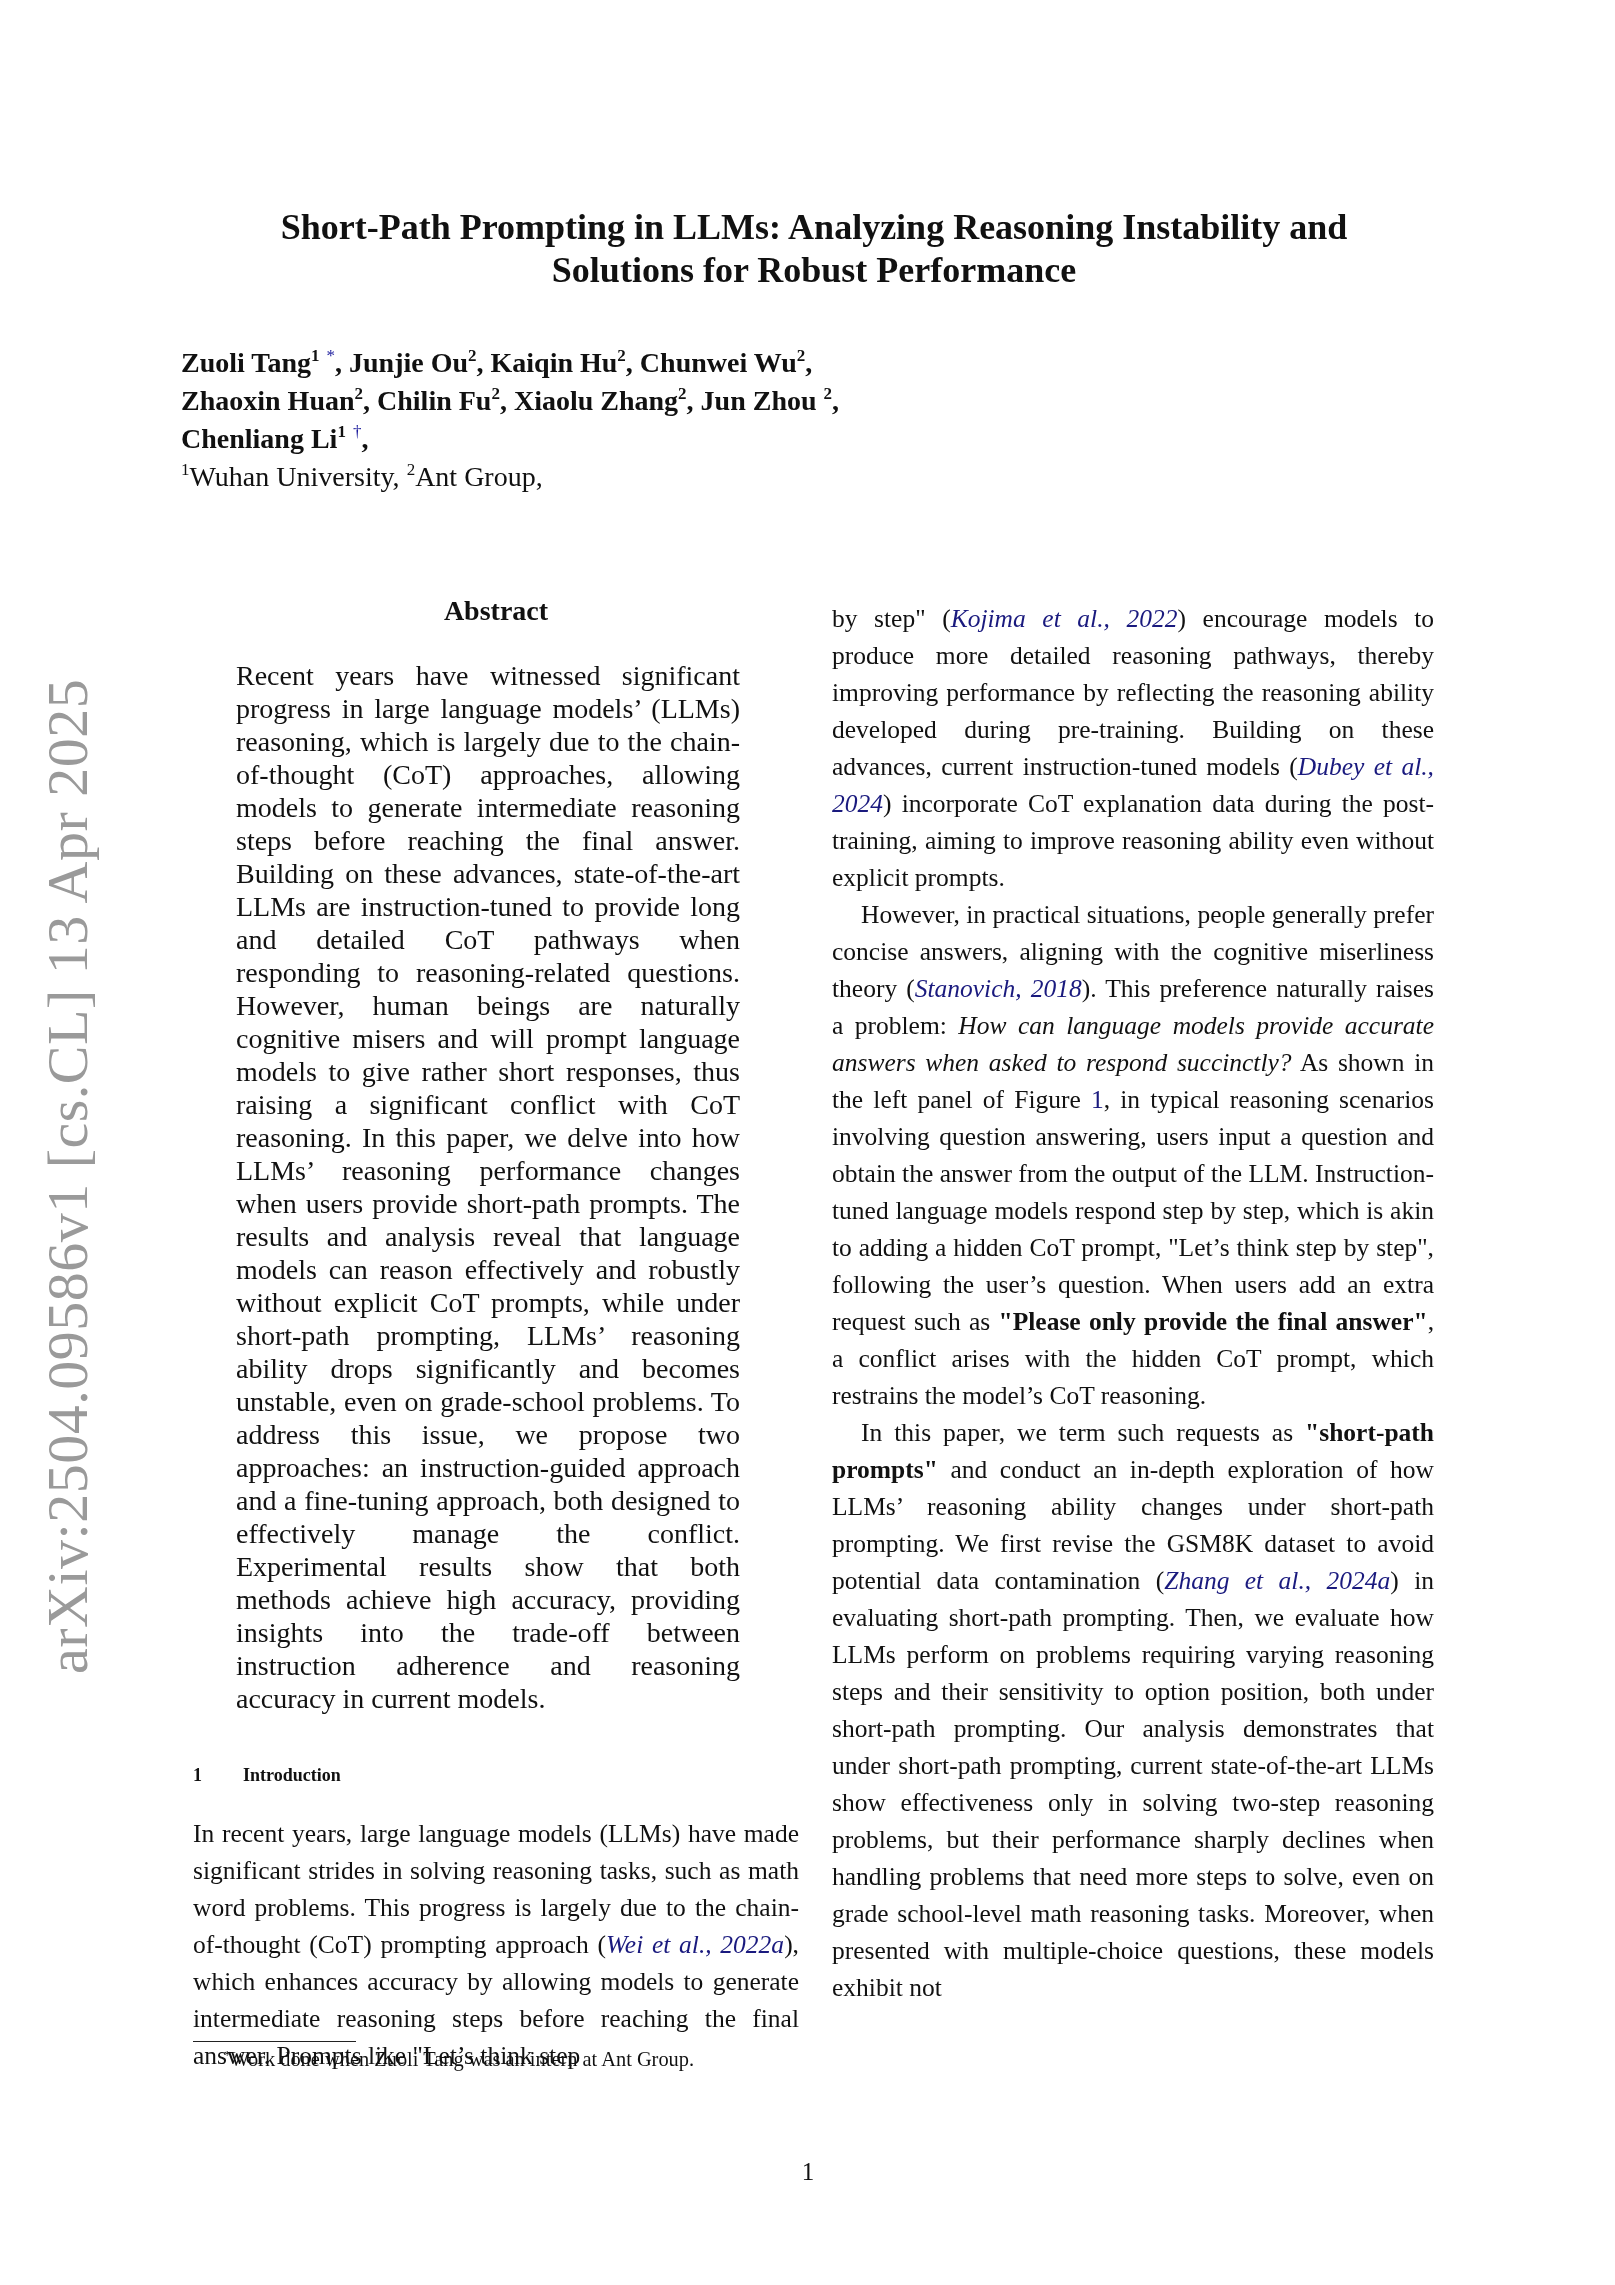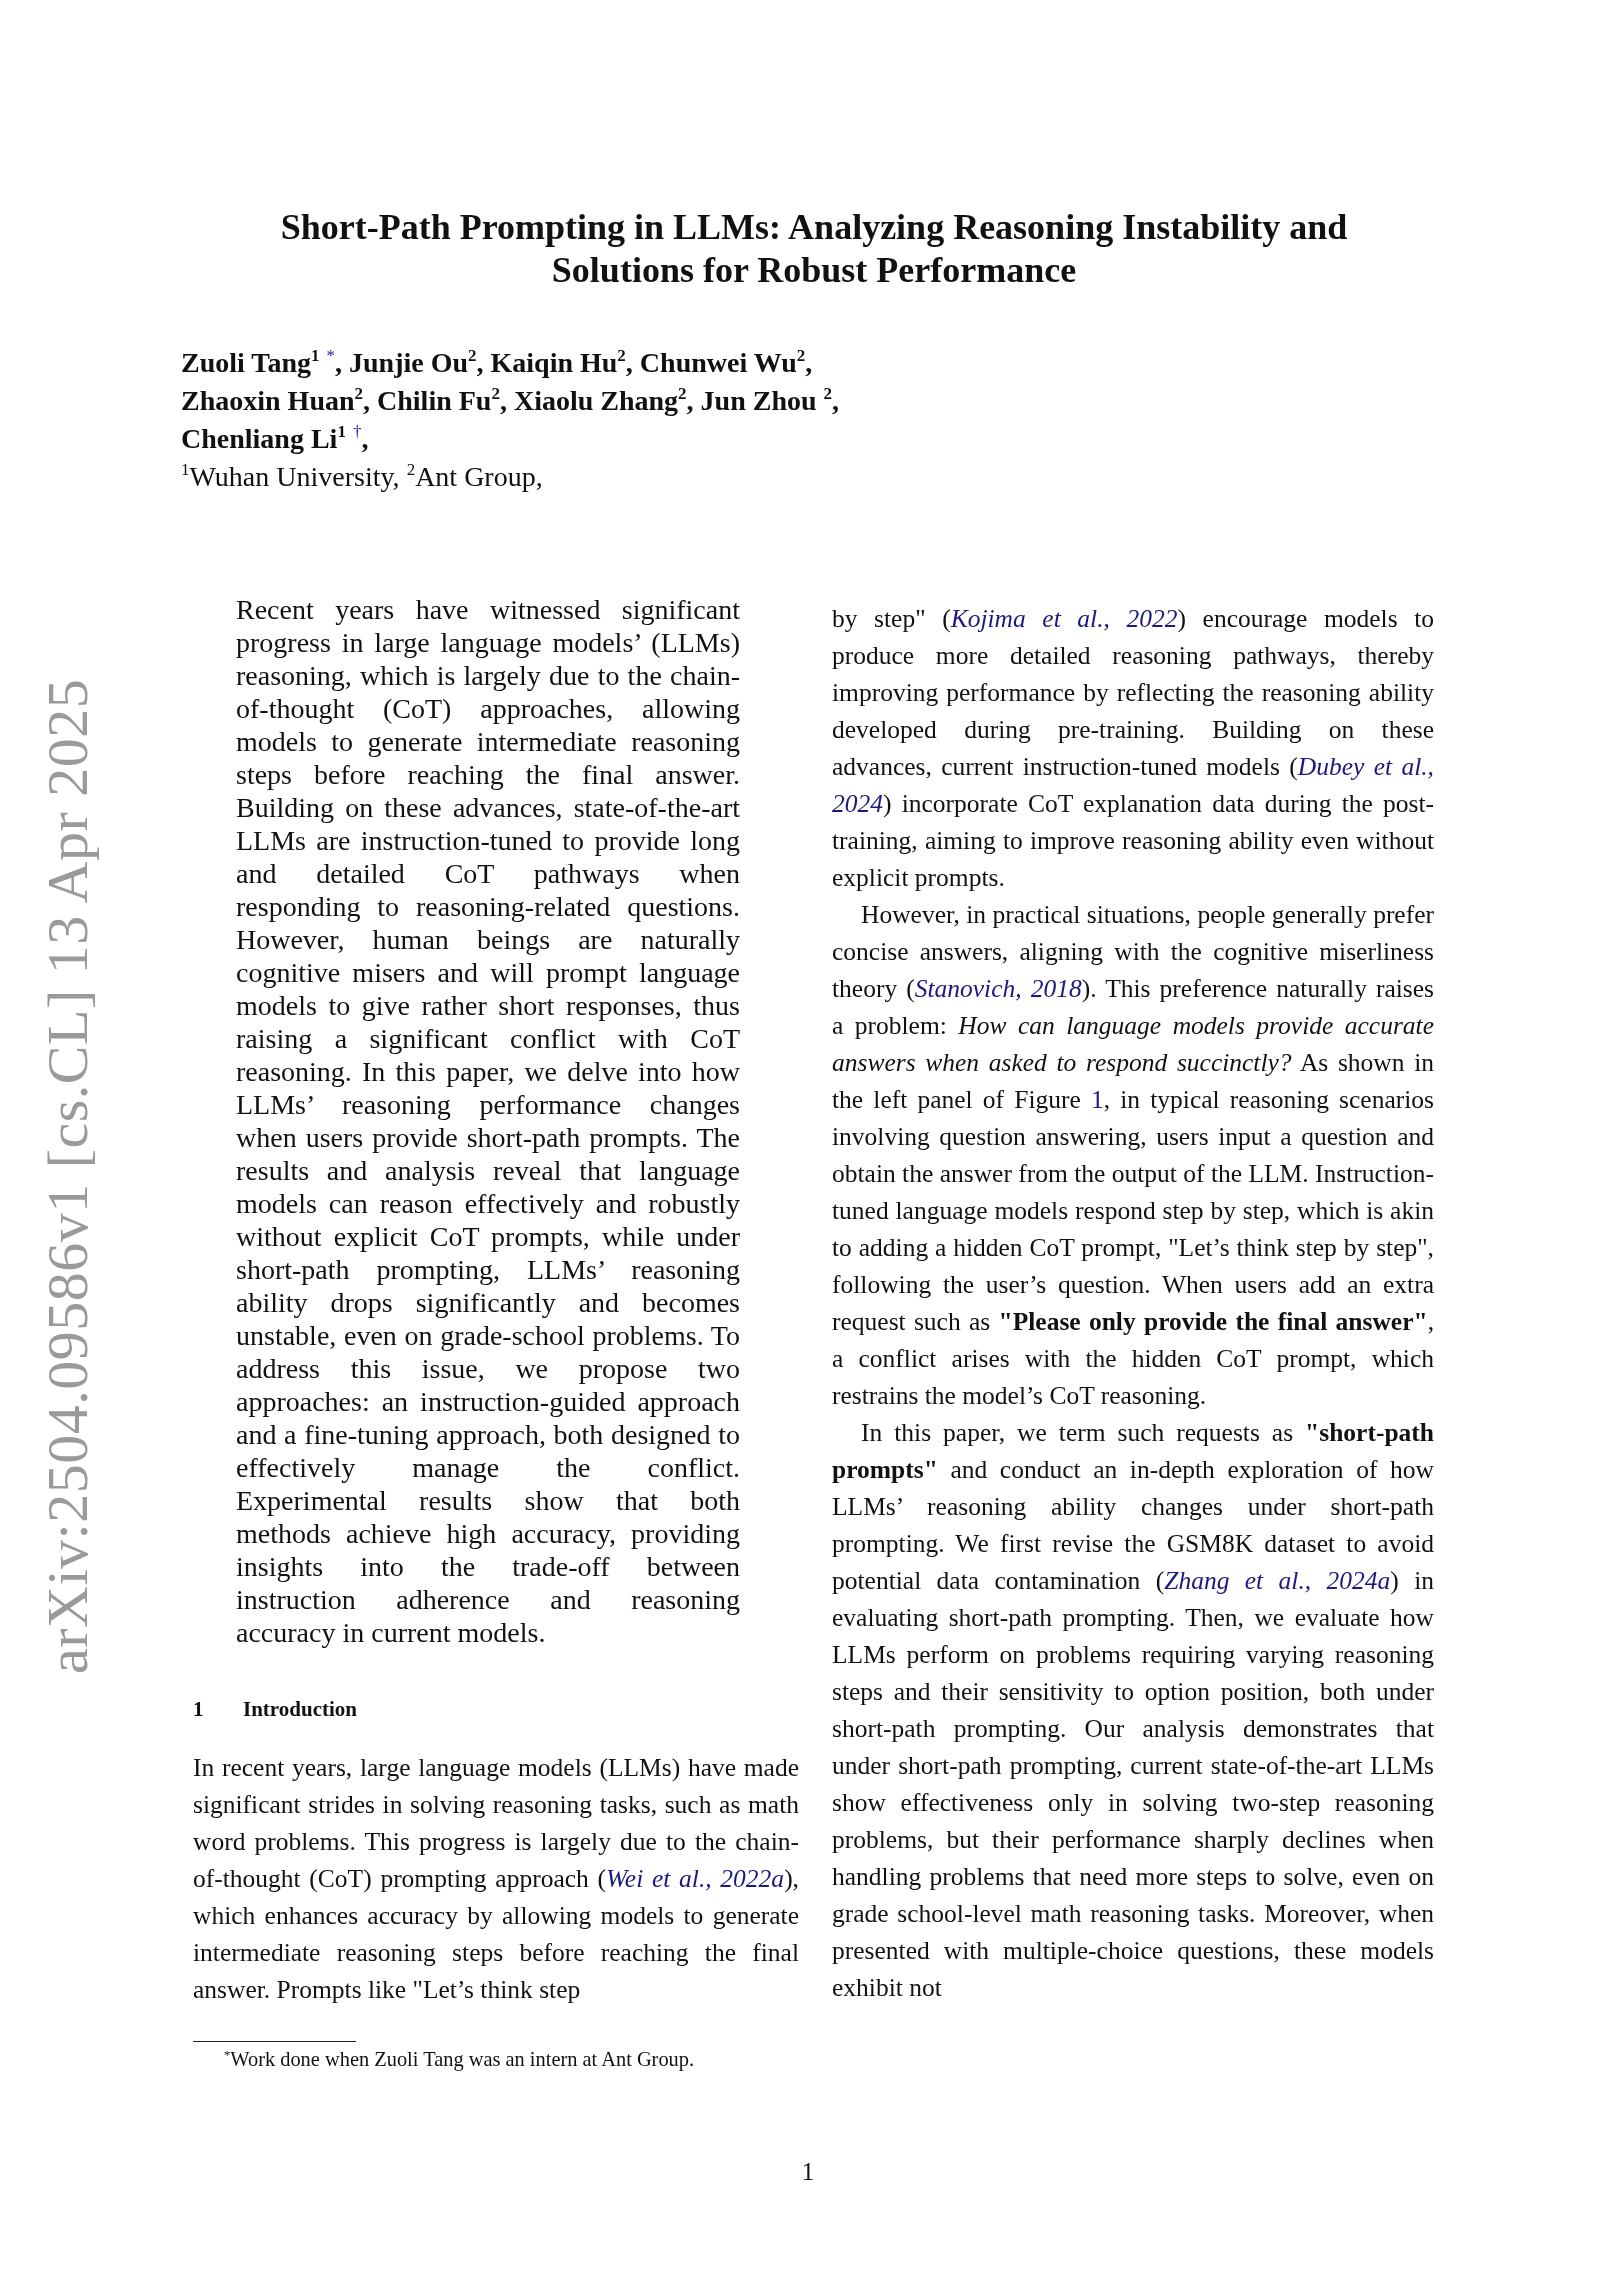--- a/index.html
+++ b/index.html
@@ -23,21 +23,21 @@
   .affil sup { font-size: 17px; }
 
   .col-left { position: absolute; left: 193px; top: 593px; width: 606px; }
   .col-right { position: absolute; left: 832px; top: 600px; width: 602px; }
 
   .abstract-heading { text-align: center; font-weight: bold; font-size: 28px; line-height: 36px;
                       margin: 0 0 30px 0; }
   .abstract-body { margin-left: 43px; width: 504px; font-size: 28px; line-height: 33px;
                    text-align: justify; hyphens: manual; }
 
-  .section-heading { font-weight: bold; font-size: 21px; line-height: 36px; margin: 42px 0 22px 0; }
+  .section-heading { font-weight: bold; font-size: 18px; line-height: 36px; margin: 42px 0 22px 0; }
   .section-heading .num { display: inline-block; width: 50px; }
 
   .body-text { font-size: 25.5px; line-height: 37px; text-align: justify; }
   .body-text p { margin: 0; }
   .body-text p.indent { text-indent: 29px; }
   .cite { color: #1a1a7e; font-style: italic; }
   .fig-ref { color: #1a1a7e; }
   em { font-style: italic; }
   b { font-weight: bold; }
 
@@ -71,20 +71,21 @@
     </div>
     <div class="line">
       <span>Chenliang Li</span><sup>1</sup> <sup class="mark">†</sup><span>,</span>
     </div>
     <div class="affil">
       <sup>1</sup><span>Wuhan University, </span><sup>2</sup><span>Ant Group,</span>
     </div>
   </div>
 
   <div class="col-left">
+    <div class="abstract-heading">Abstract</div>
     <div class="abstract-body">Recent years have witnessed significant progress in large language models’ (LLMs) reasoning, which is largely due to the chain-of-thought (CoT) approaches, allowing models to generate intermediate reasoning steps before reaching the final answer.  Building on these advances, state-of-the-art LLMs are instruction-tuned to provide long and detailed CoT pathways when responding to reasoning-related questions. However, human beings are naturally cognitive misers and will prompt language models to give rather short responses, thus raising a significant conflict with CoT reasoning. In this paper, we delve into how LLMs’ reasoning performance changes when users provide short-path prompts. The results and analysis reveal that language models can reason effectively and robustly without explicit CoT prompts, while under short-path prompting, LLMs’ reasoning ability drops significantly and becomes unstable, even on grade-school problems. To address this issue, we propose two approaches: an instruction-guided approach and a fine-tuning approach, both designed to effectively manage the conflict.  Experimental results show that both methods achieve high accuracy, providing insights into the trade-off between instruction adherence and reasoning accuracy in current models.</div>
 
     <div class="section-heading">
       <span class="num">1</span><span>Introduction</span>
     </div>
 
     <div class="body-text">
       <p><span>In recent years, large language models (LLMs) have made significant strides in solving reasoning tasks, such as math word problems.  This progress is largely due to the chain-of-thought (CoT) prompting approach (</span><span class="cite">Wei et al., 2022a</span><span>), which enhances accuracy by allowing models to generate intermediate reasoning steps before reaching the final answer. Prompts like "Let’s think step</span></p>
     </div>
   </div>

